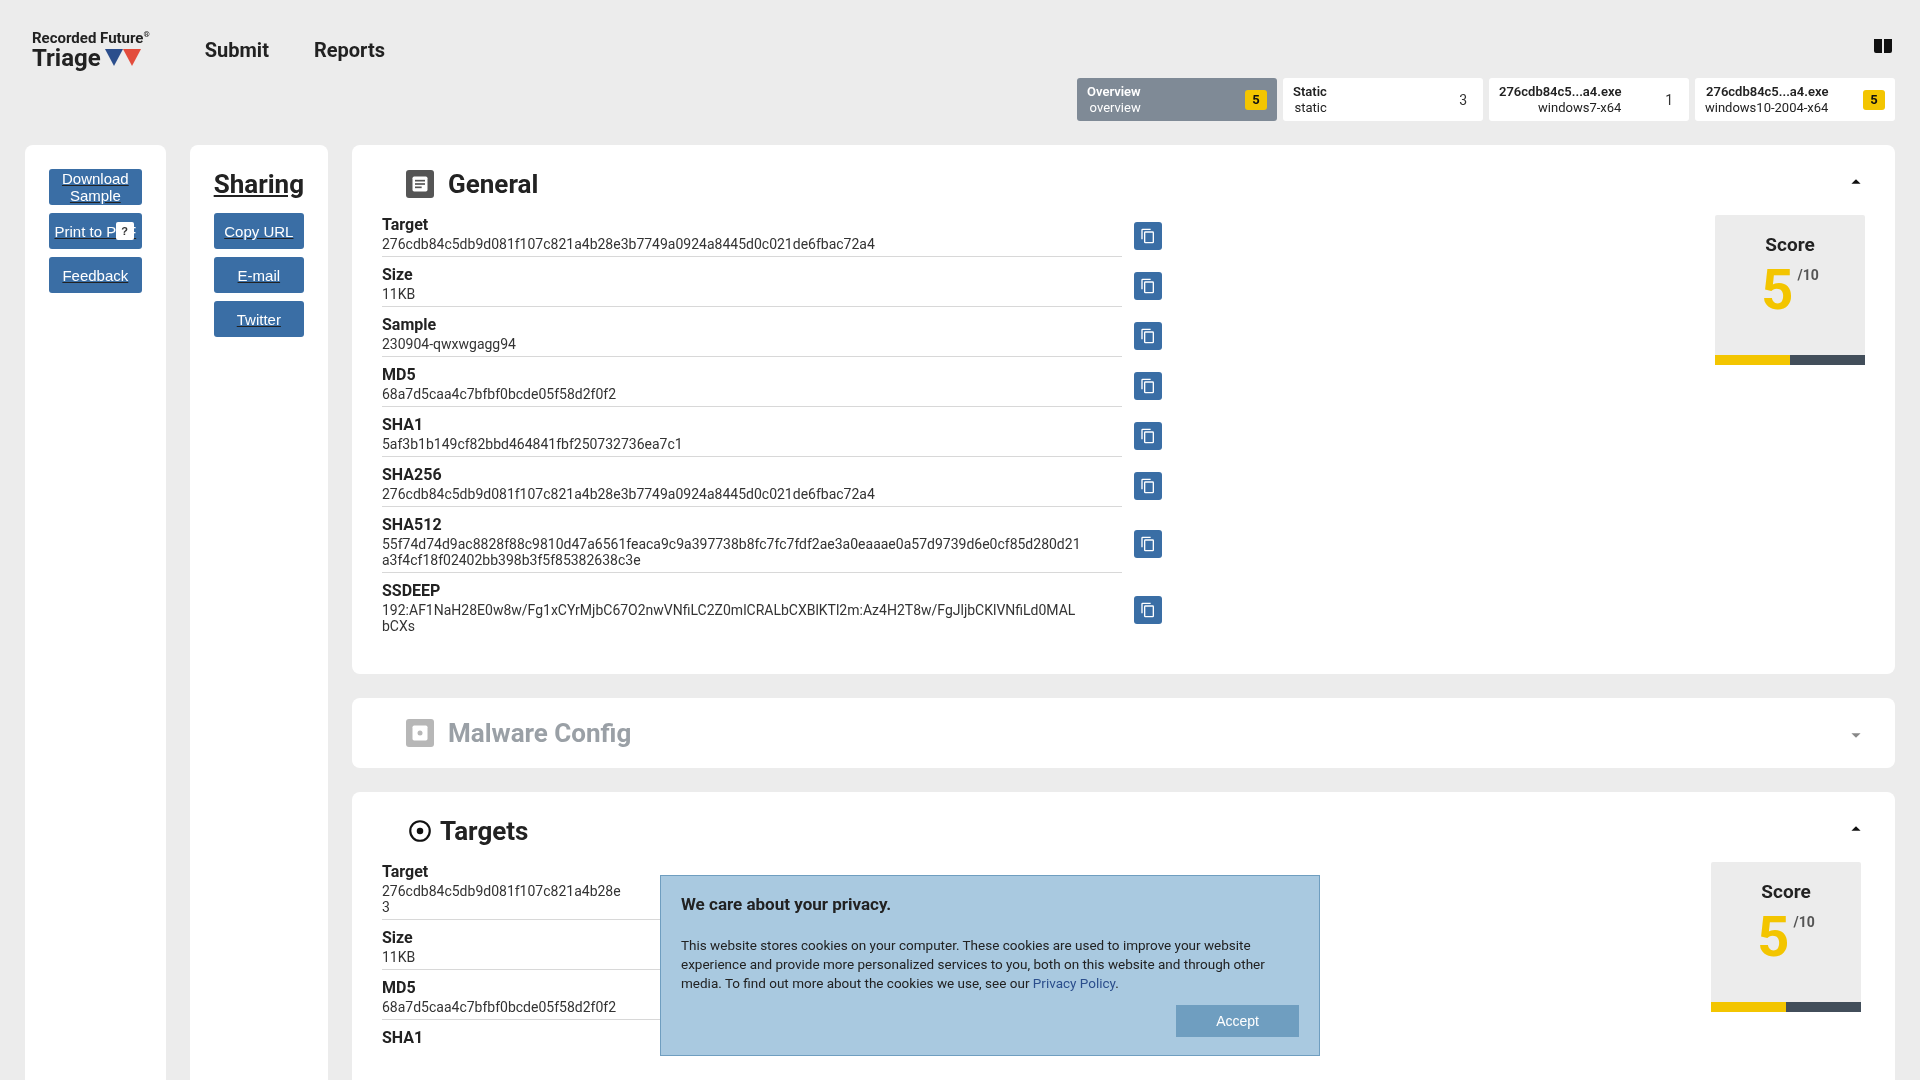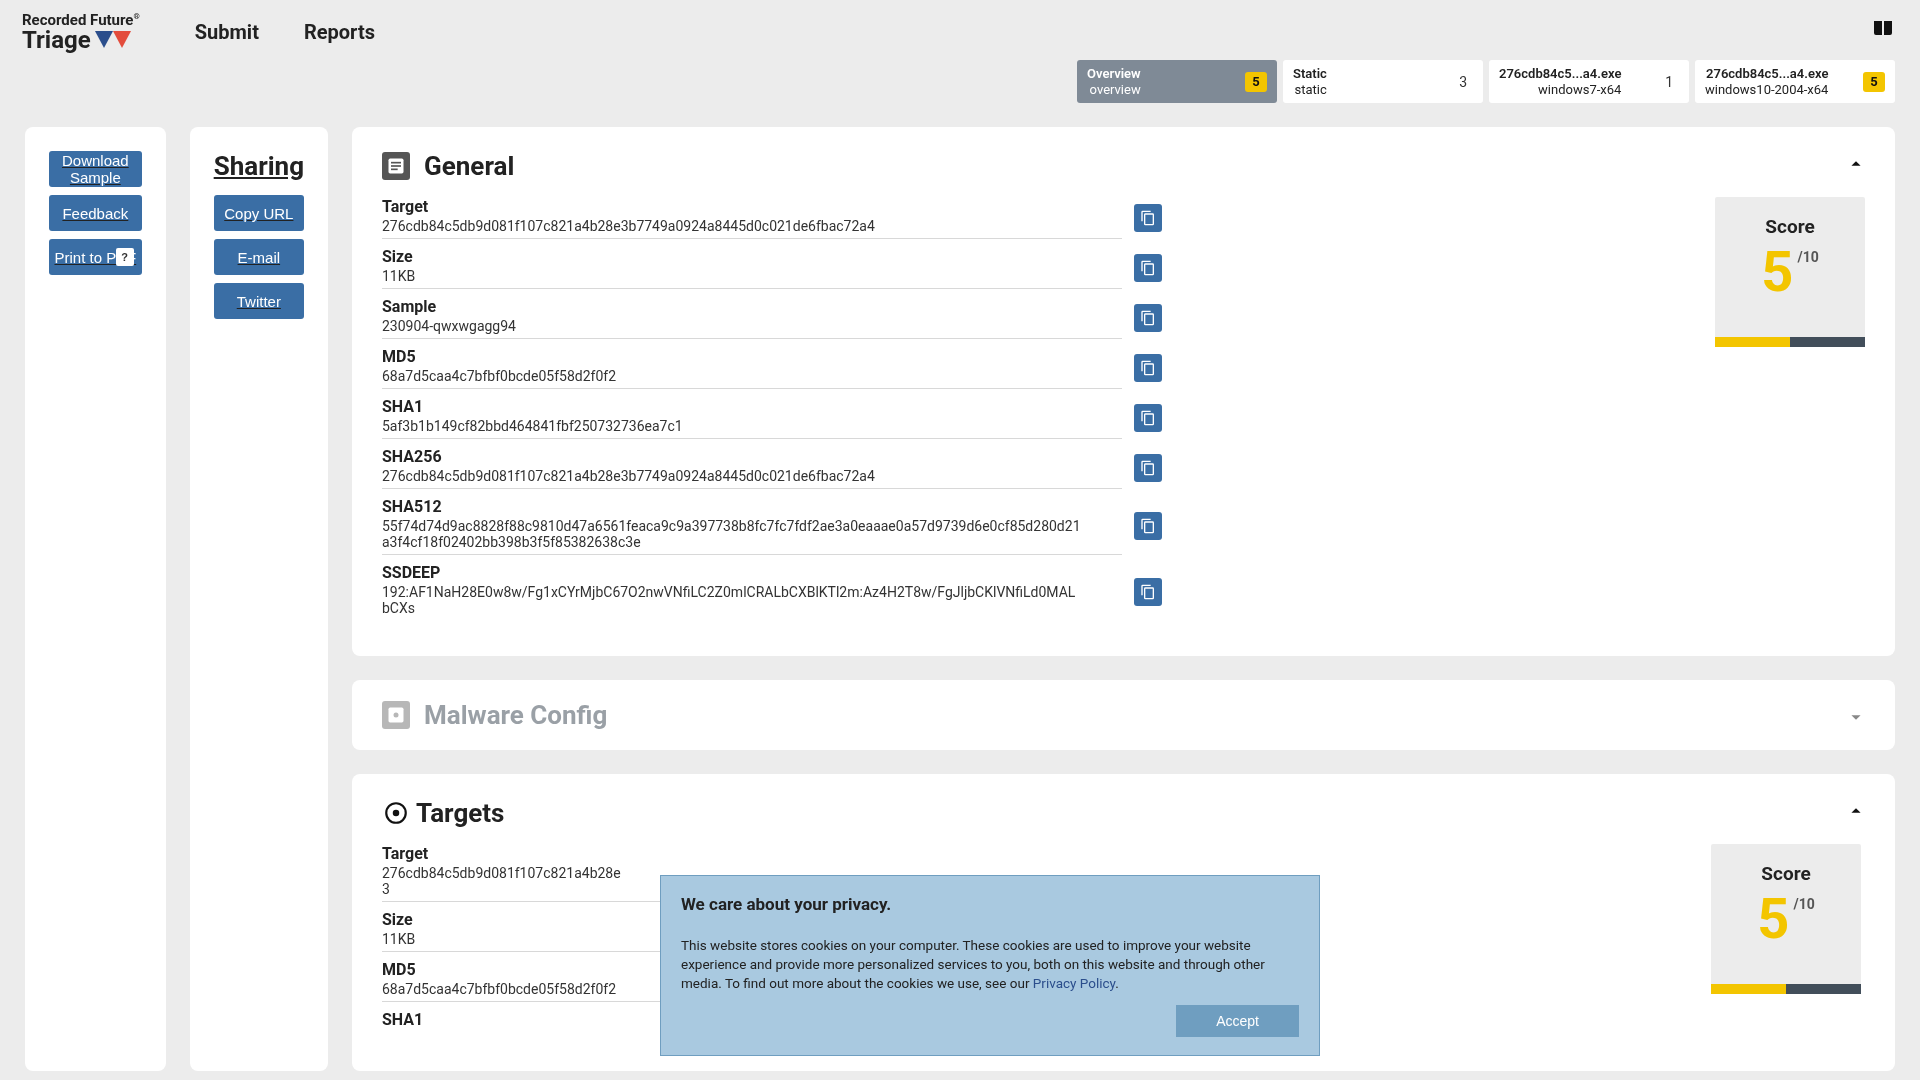--- a/index.html
+++ b/index.html
@@ -12,22 +12,23 @@
     height: 1080px;
     overflow: hidden;
     position: relative;
   }
   a { color: inherit; text-decoration: none; }
 
   
   header.top {
     display: flex;
     align-items: center;
-    padding: 4px 25px 0 22px;
+    padding: 4px 25px 0 32px;
     height: 60px;
+    margin-top: 18px;
   }
   .brand {
     display: flex;
     flex-direction: column;
     line-height: 1;
   }
   .brand-line1 { font-size: 15px; font-weight: 700; }
   .brand-line1 sup { font-size: 8px; }
   .brand-line2 { display: flex; align-items: center; gap: 4px; font-size: 24px; font-weight: 700; }
   .brand-mark { display: flex; gap: 0; }
@@ -118,20 +119,21 @@
   .panel {
     background: #fff;
     border-radius: 8px;
     padding: 24px 30px 28px 30px;
     position: relative;
   }
   .panel-head {
     display: flex;
     align-items: center;
     gap: 14px;
+    margin-left: 24px;
   }
   .panel-head h3 { font-size: 26px; font-weight: 700; }
   .panel-head.muted h3 { color: #9aa0a6; }
   .panel-head .hicon {
     width: 28px; height: 28px;
     display: flex; align-items: center; justify-content: center;
     font-size: 22px;
   }
   .chev {
     position: absolute;
@@ -279,25 +281,25 @@
     </span>
     <span class="badge">5</span>
   </div>
 </div>
 
 <div class="layout">
 
   <aside class="sidebar">
     <div class="card">
       <button class="side-btn">Download Sample</button>
-      <button class="side-btn">Feedback</button>
       <button class="side-btn">
         <span>Print to PDF</span>
         <span class="kbd">?</span>
       </button>
+      <button class="side-btn">Feedback</button>
     </div>
     <div class="card">
       <h2 class="side-title">Sharing</h2>
       <button class="side-btn">Copy URL</button>
       <button class="side-btn">E-mail</button>
       <button class="side-btn">Twitter</button>
     </div>
   </aside>
 
   <main class="main">

